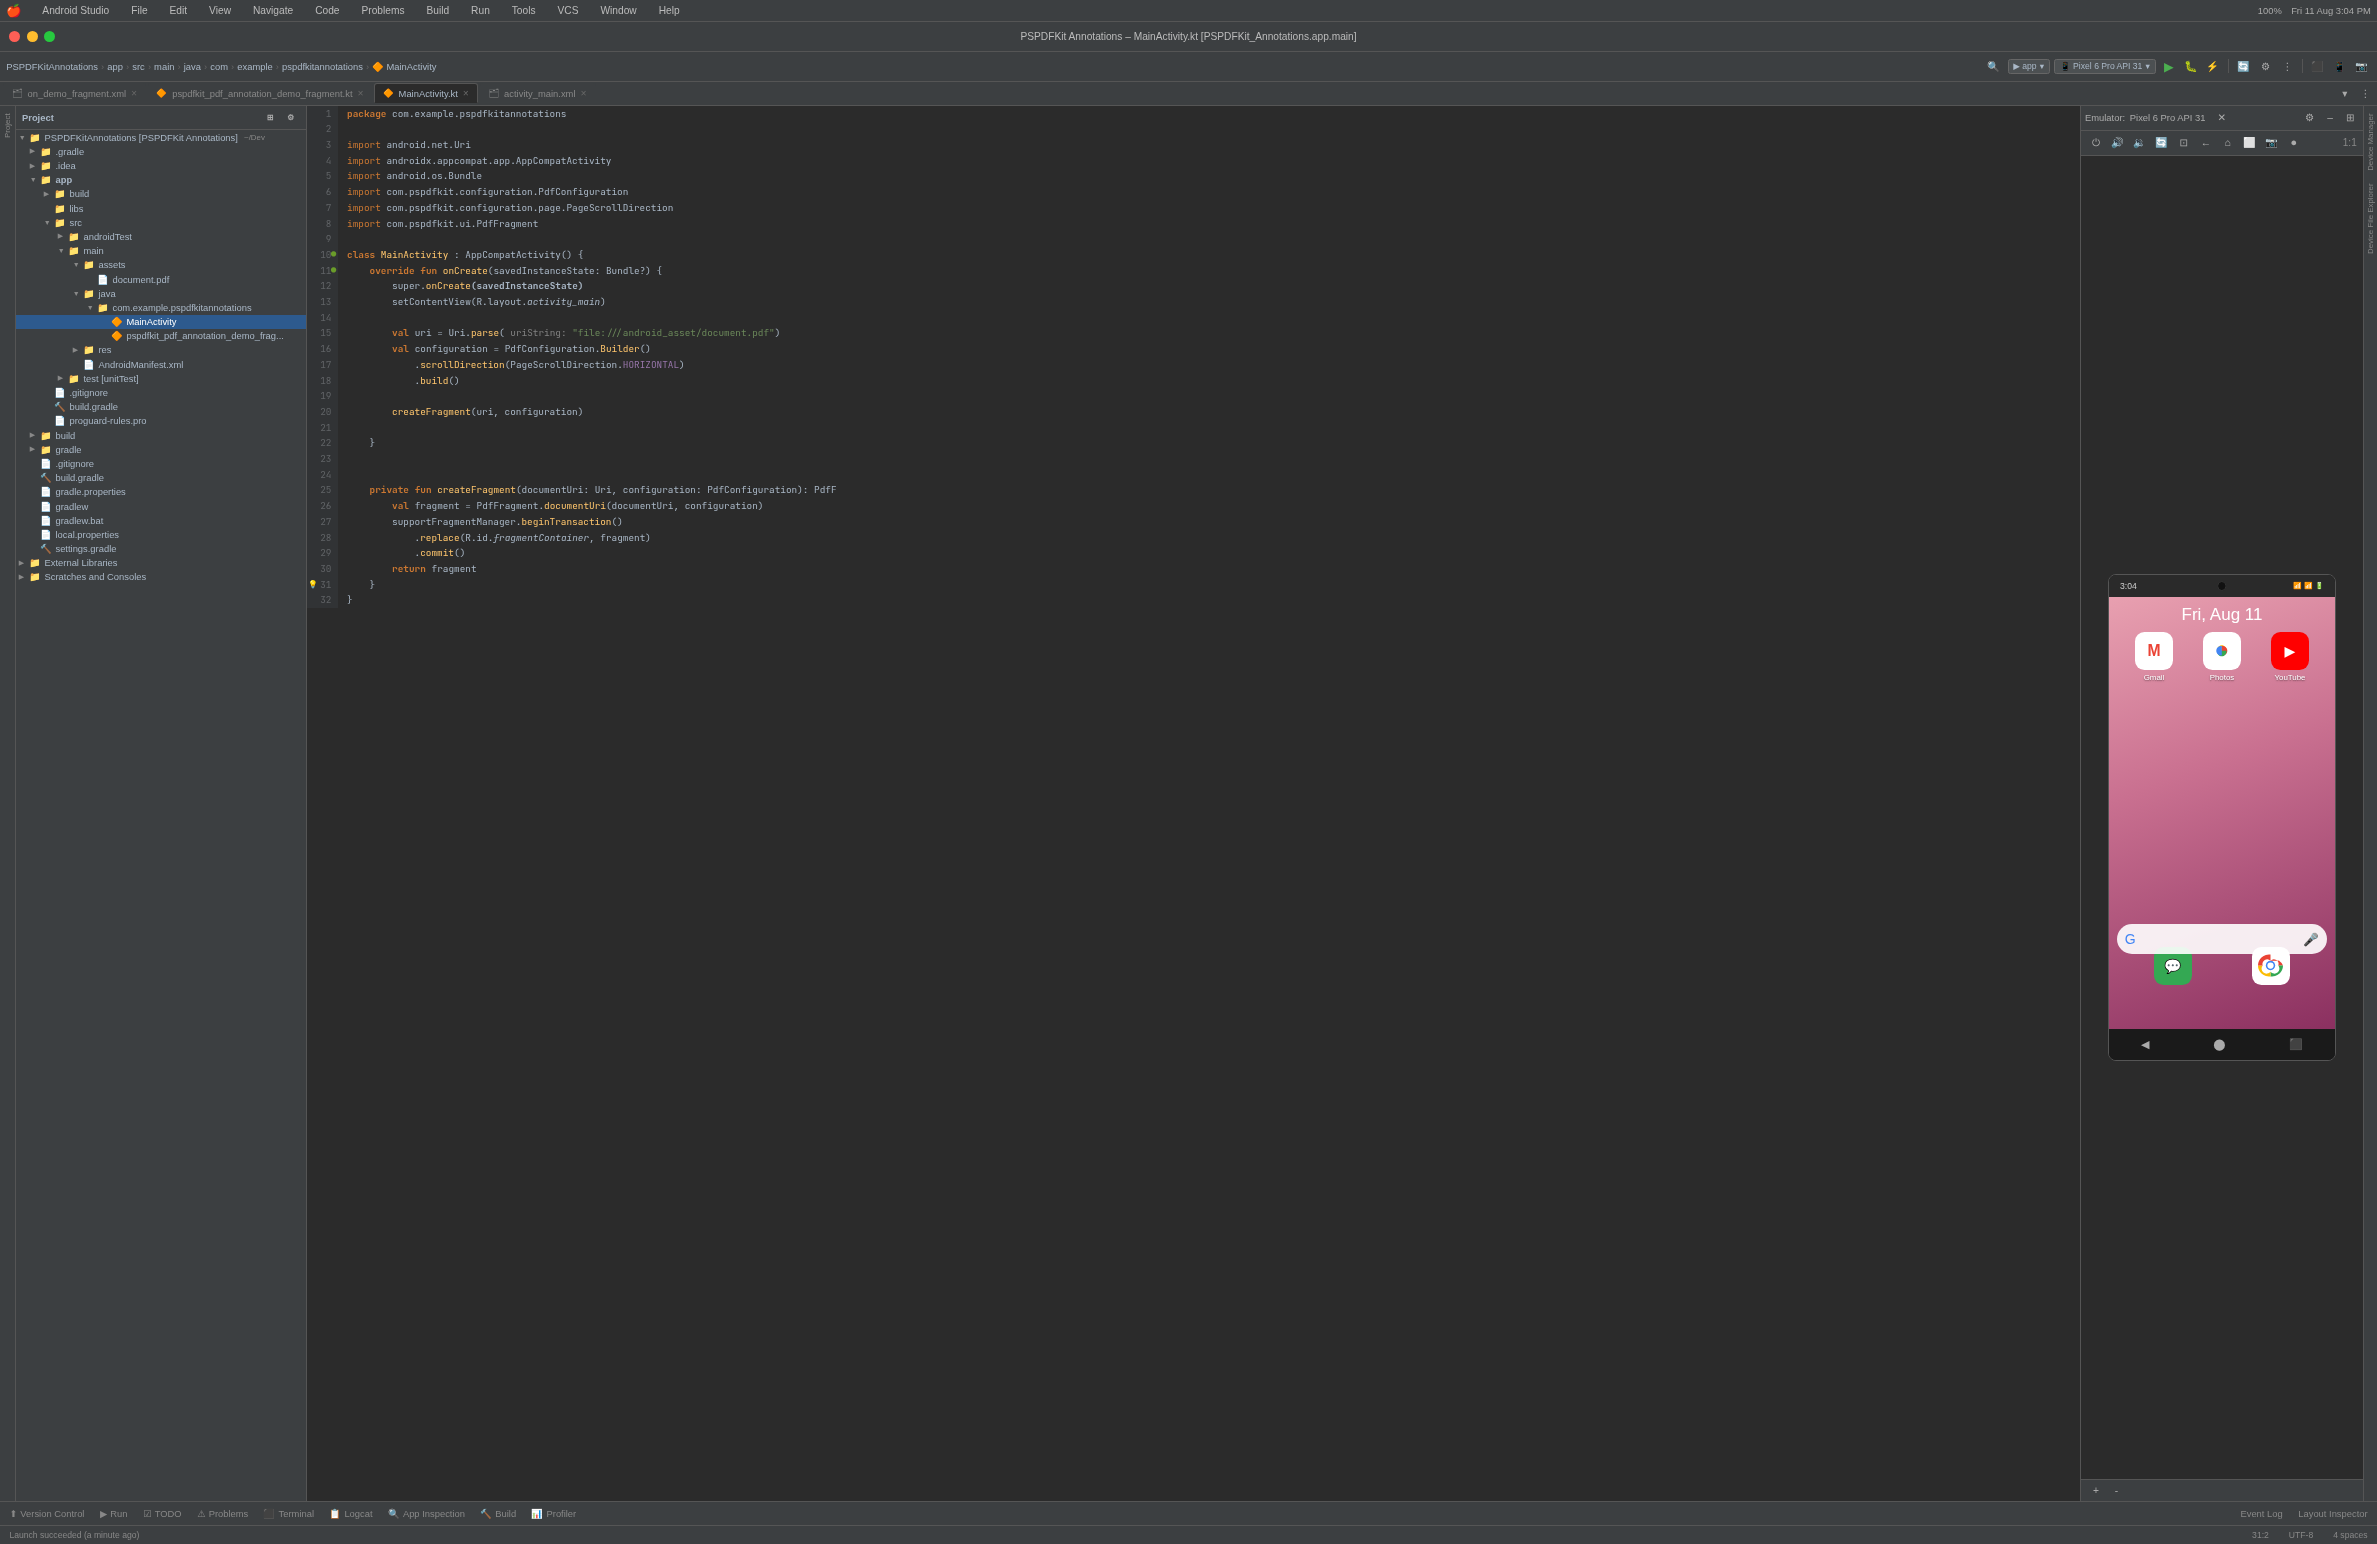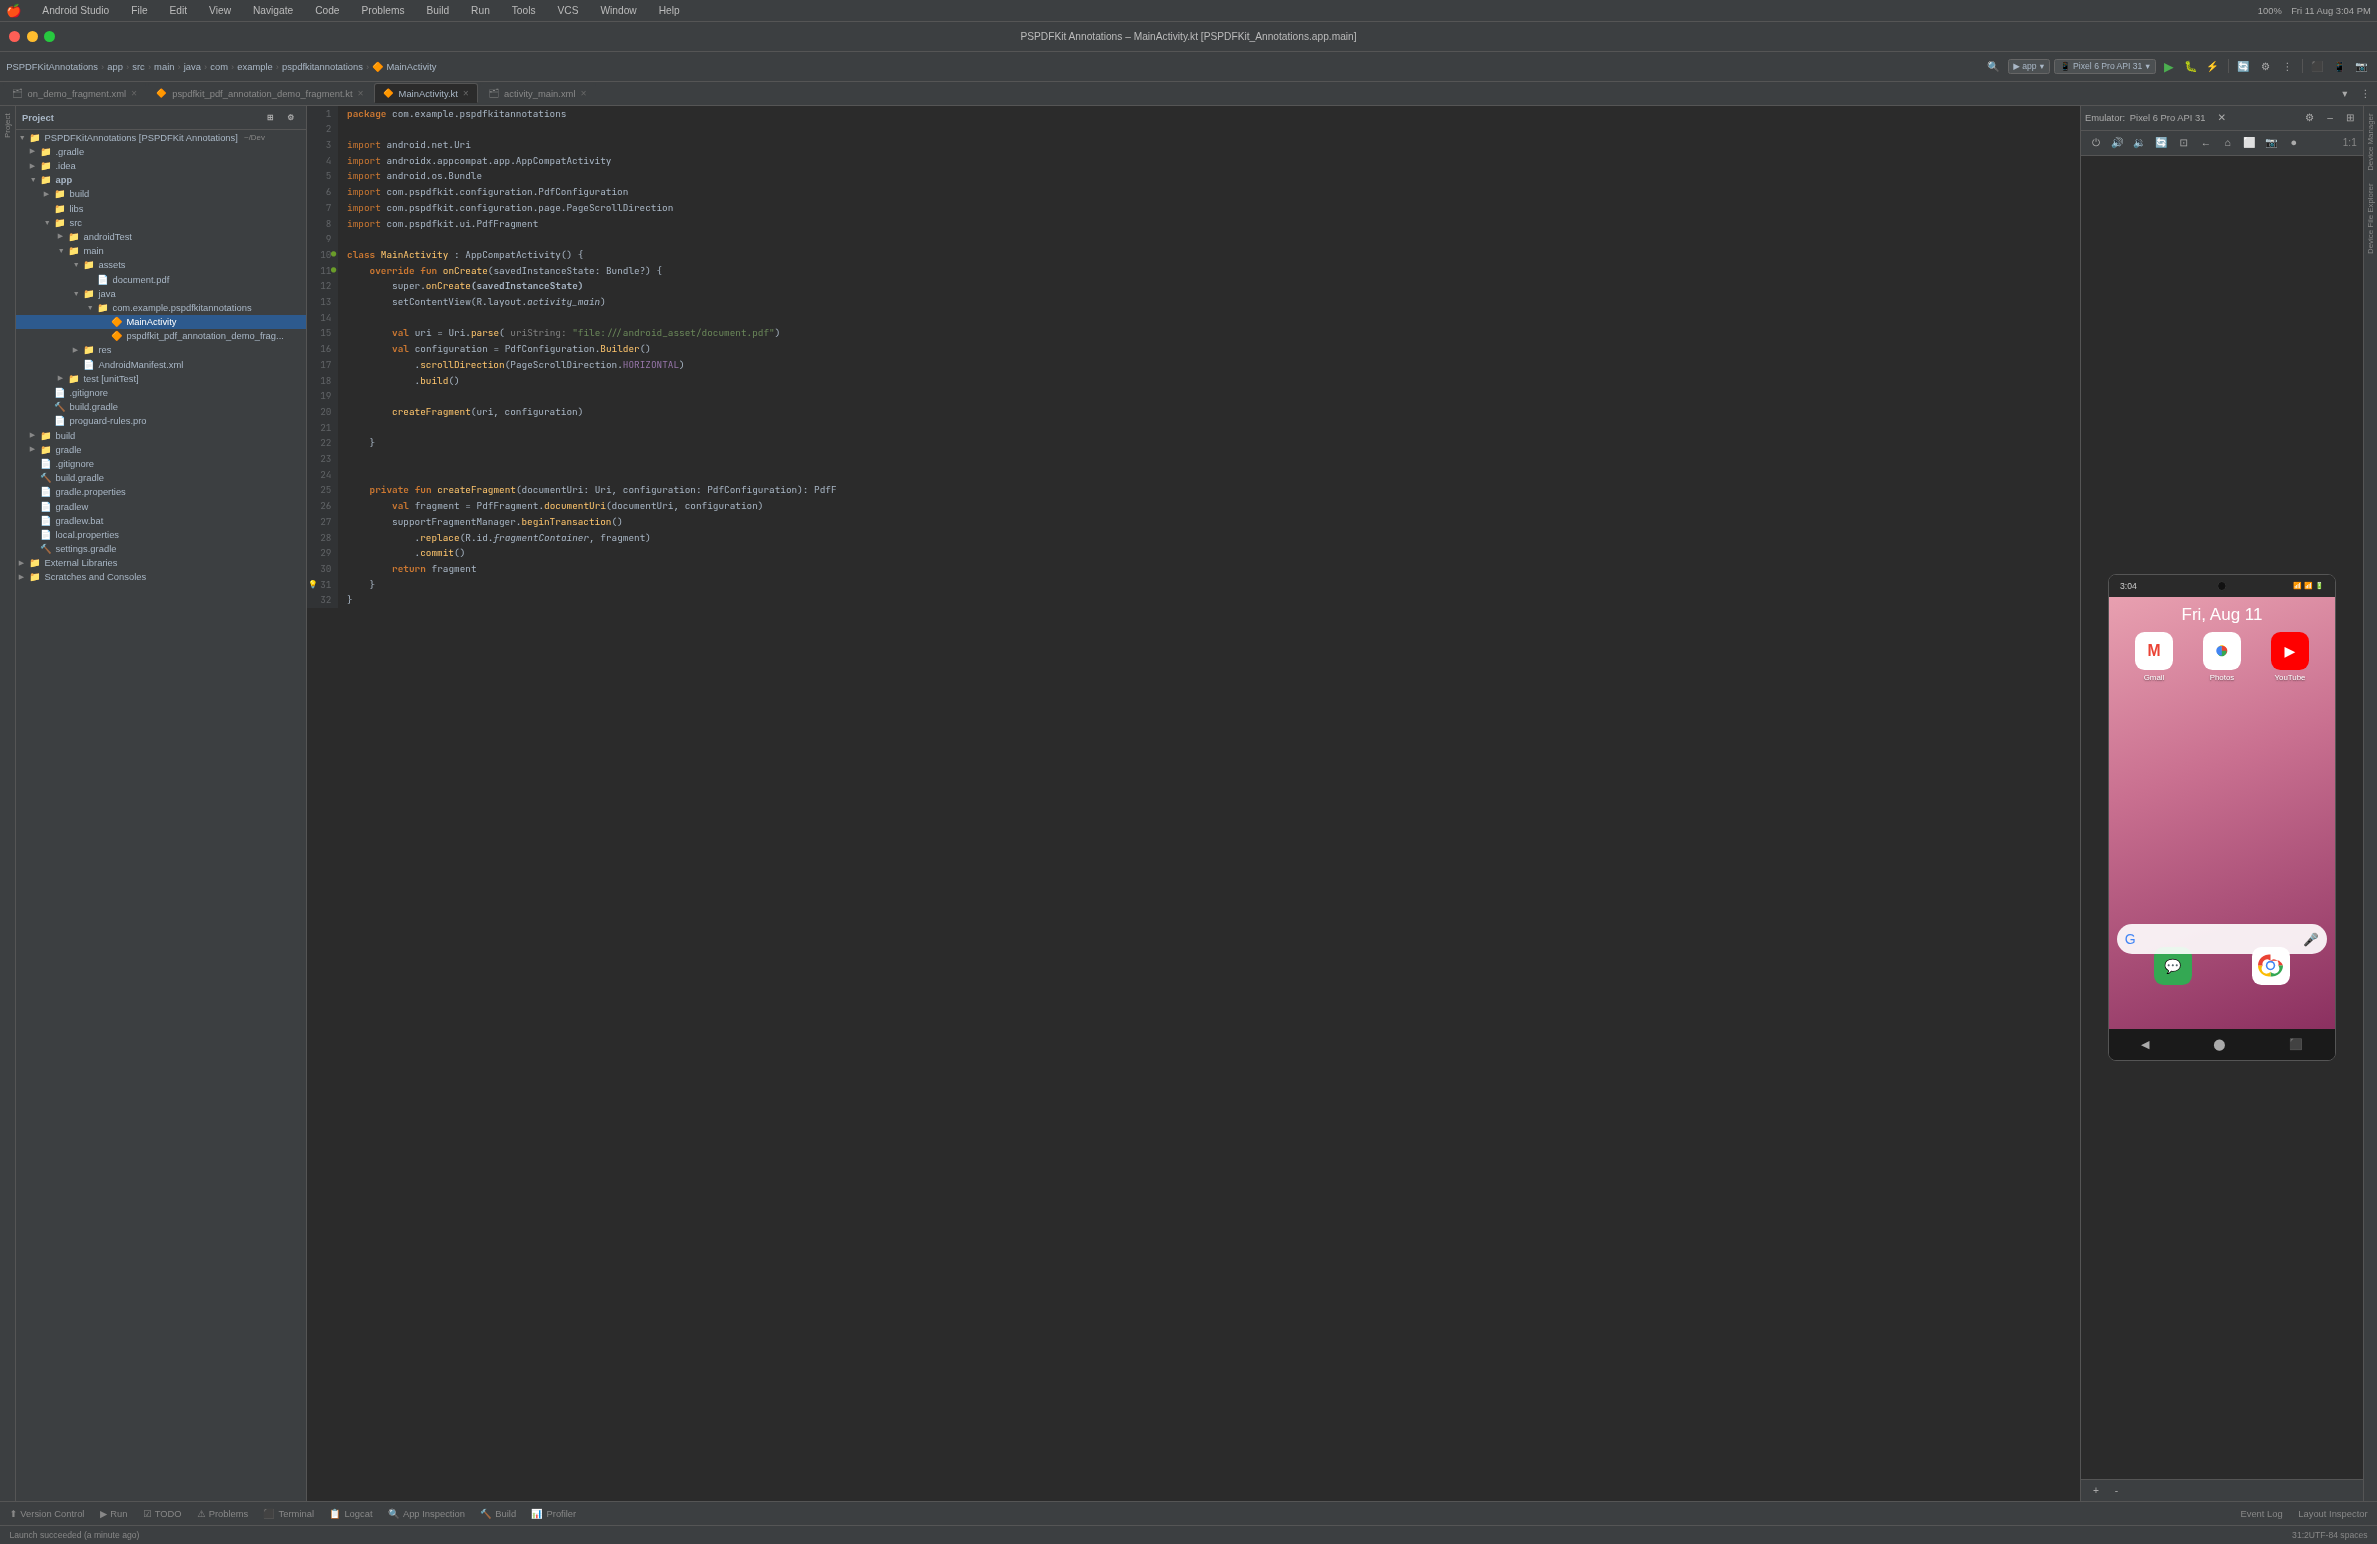--- a/index.html
+++ b/index.html
@@ -325,21 +325,21 @@
       height: 19px;
       background: #3c3f41;
       border-top: 0.8px solid #555;
       display: flex;
       align-items: center;
       padding: 0 9.4px;
       font-size: 8.6px;
       color: #888;
       flex-shrink: 0;
     }
-    .bottombar-right { margin-left: auto; display: flex; align-items: center; gap: 0; }
+    .bottombar-right { margin-left: auto; display: flex; align-items: center; gap: 20px; }
 
     
     .run-toolbar {
       background: #3c3f41;
       height: 30px;
       display: flex;
       align-items: center;
       padding: 0 6.3px;
       gap: 4px;
       border-bottom: 0.8px solid #555;

